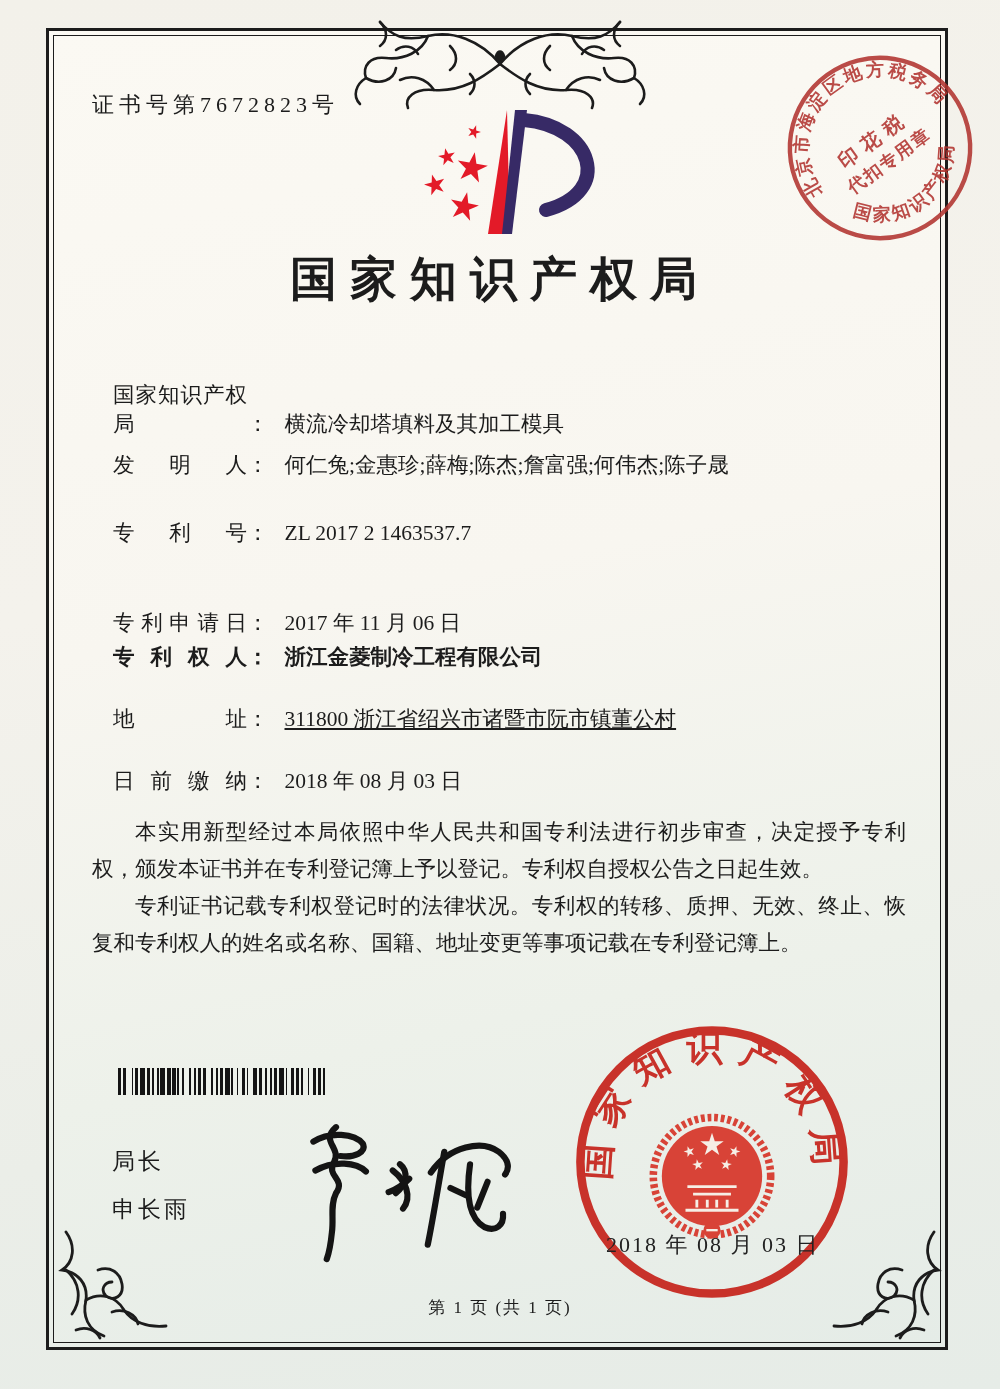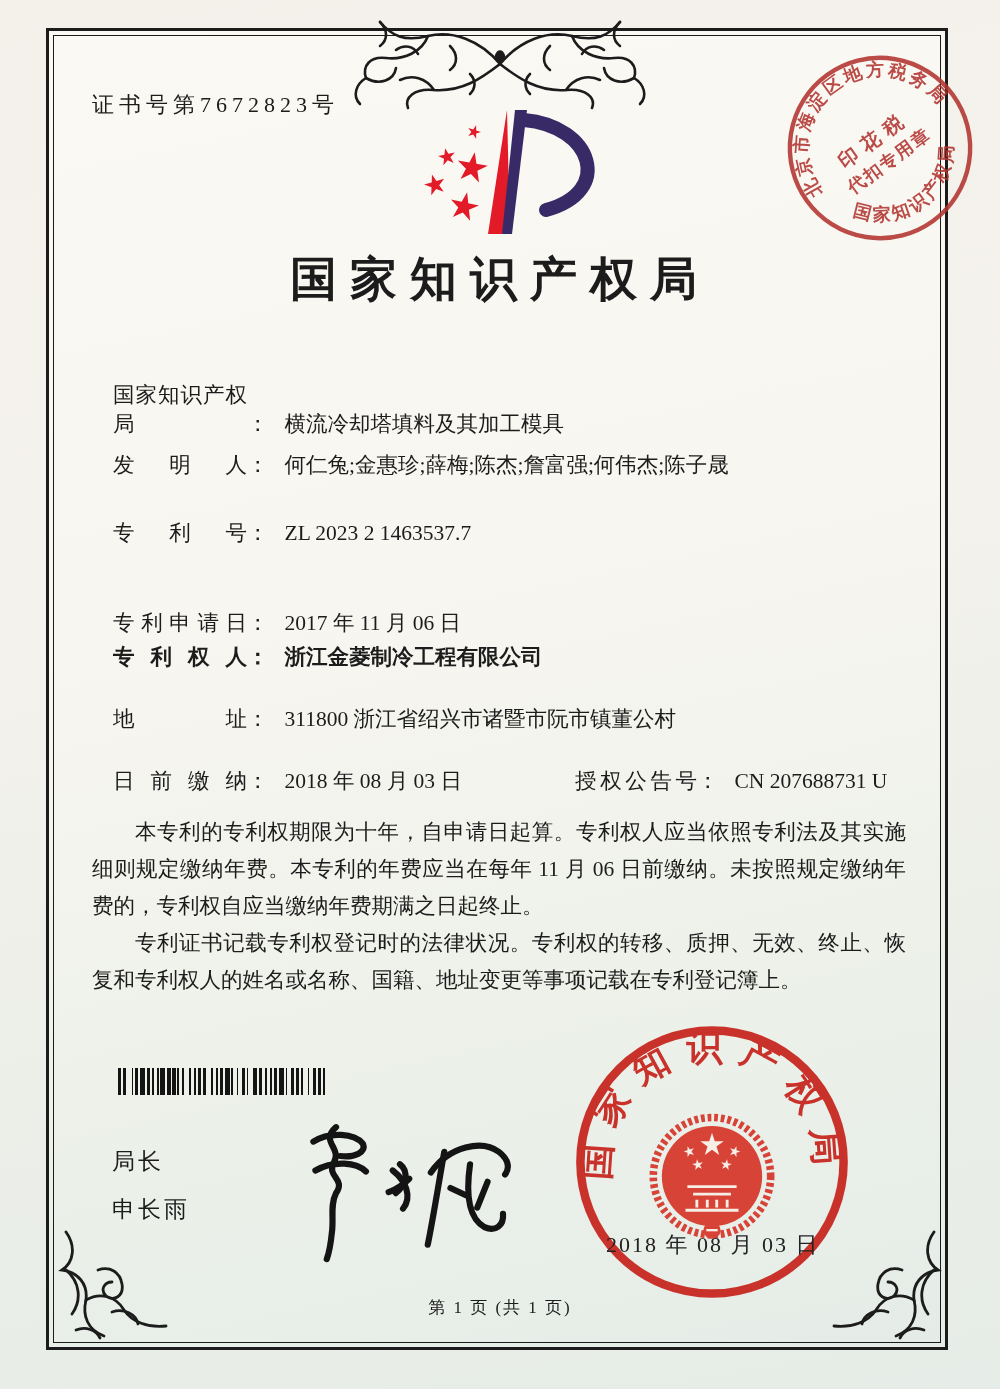--- a/index.html
+++ b/index.html
@@ -25,21 +25,21 @@
     left:0;top:248px;width:1000px;text-align:center;
     font-size:47px;font-weight:700;letter-spacing:13px;
   }
   .logo{left:388px;top:106px;width:224px;height:132px;}
   .tax-stamp{left:782px;top:50px;width:196px;height:196px;transform:rotate(-36deg);opacity:.88;}
   .row{left:113px;width:800px;font-size:21.5px;}
   .f-label{display:inline-block;width:134px;text-align:justify;text-align-last:justify;vertical-align:bottom;}
   .f-colon{display:inline-block;}
   .f-value{margin-left:16px;}
   .row-name{top:380px;}  .row-inv{top:450px;}  .row-no{top:518px;}
-  .row-filed{top:608px;} .row-owner{top:642px;font-weight:bold;} .row-addr{top:704px;}
+  .row-filed{top:608px;} .row-owner{top:642px;font-weight:bold;} .row-addr{top:704px;text-decoration:underline;}
   .row-grant{top:766px;}
   .grant-right{position:absolute;left:462px;top:0;}
   .g-label{display:inline-block;width:122px;text-align:justify;text-align-last:justify;}
   .paras{left:92px;top:814px;width:814px;font-size:21.5px;line-height:37px;text-align:justify;}
   .paras p{margin:0;text-indent:2em;}
   .barcode{left:118px;top:1068px;width:268px;height:27px;overflow:hidden;white-space:nowrap;font-size:0;}
   .barcode i{display:inline-block;height:100%;background:#141414;}
   .barcode s{display:inline-block;height:100%;}
   .main-seal{left:570px;top:1020px;width:284px;height:284px;opacity:.93;}
   .seal-date{left:606px;top:1230px;font-size:22px;letter-spacing:2px;color:#222;}
@@ -143,40 +143,37 @@
 
 <div class="abs title">国家知识产权局</div>
 
 <div class="abs row row-name">
   <span class="f-label">国家知识产权局</span><span class="f-colon">：</span><span class="f-value">横流冷却塔填料及其加工模具</span>
 </div>
 <div class="abs row row-inv">
   <span class="f-label">发明人</span><span class="f-colon">：</span><span class="f-value">何仁兔;金惠珍;薛梅;陈杰;詹富强;何伟杰;陈子晟</span>
 </div>
 <div class="abs row row-no">
-  <span class="f-label">专利号</span><span class="f-colon">：</span><span class="f-value">ZL 2023 2 1463537.7</span>
+  <span class="f-label">专利号</span><span class="f-colon">：</span><span class="f-value">ZL 2017 2 1463537.7</span>
 </div>
 <div class="abs row row-filed">
   <span class="f-label">专利申请日</span><span class="f-colon">：</span><span class="f-value">2017 年 11 月 06 日</span>
 </div>
 <div class="abs row row-owner">
   <span class="f-label">专利权人</span><span class="f-colon">：</span><span class="f-value">浙江金菱制冷工程有限公司</span>
 </div>
 <div class="abs row row-addr">
   <span class="f-label">地址</span><span class="f-colon">：</span><span class="f-value">311800 浙江省绍兴市诸暨市阮市镇董公村</span>
 </div>
 <div class="abs row row-grant">
   <span class="f-label">日前缴纳</span><span class="f-colon">：</span><span class="f-value">2018 年 08 月 03 日</span>
-  <span class="grant-right">
-    <span class="g-label">授权公告号</span><span class="f-colon">：</span><span class="f-value">CN 207688731 U</span>
-  </span>
 </div>
 
 <div class="abs paras">
-  <p>本专利的专利权期限为十年，自申请日起算。专利权人应当依照专利法及其实施细则规定缴纳年费。本专利的年费应当在每年 11 月 06 日前缴纳。未按照规定缴纳年费的，专利权自应当缴纳年费期满之日起终止。</p>
+  <p>本实用新型经过本局依照中华人民共和国专利法进行初步审查，决定授予专利权，颁发本证书并在专利登记簿上予以登记。专利权自授权公告之日起生效。</p>
   <p>专利证书记载专利权登记时的法律状况。专利权的转移、质押、无效、终止、恢复和专利权人的姓名或名称、国籍、地址变更等事项记载在专利登记簿上。</p>
 </div>
 
 <div class="abs barcode" id="barcode"><i style="width:3.4px"></i><s style="width:1.7px"></s><i style="width:3.4px"></i><s style="width:5.1px"></s><i style="width:1.7px"></i><s style="width:1.7px"></s><i style="width:3.4px"></i><s style="width:1.7px"></s><i style="width:5.1px"></i><s style="width:1.7px"></s><i style="width:3.4px"></i><s style="width:1.7px"></s><i style="width:1.7px"></i><s style="width:3.4px"></s><i style="width:1.7px"></i><s style="width:1.7px"></s><i style="width:5.1px"></i><s style="width:1.7px"></s><i style="width:3.4px"></i><s style="width:1.7px"></s><i style="width:3.4px"></i><s style="width:1.7px"></s><i style="width:1.7px"></i><s style="width:3.4px"></s><i style="width:1.7px"></i><s style="width:5.1px"></s><i style="width:1.7px"></i><s style="width:3.4px"></s><i style="width:1.7px"></i><s style="width:1.7px"></s><i style="width:3.4px"></i><s style="width:1.7px"></s><i style="width:3.4px"></i><s style="width:5.1px"></s><i style="width:1.7px"></i><s style="width:3.4px"></s><i style="width:1.7px"></i><s style="width:1.7px"></s><i style="width:3.4px"></i><s style="width:1.7px"></s><i style="width:5.1px"></i><s style="width:1.7px"></s><i style="width:1.7px"></i><s style="width:3.4px"></s><i style="width:1.7px"></i><s style="width:3.4px"></s><i style="width:3.4px"></i><s style="width:1.7px"></s><i style="width:1.7px"></i><s style="width:5.1px"></s><i style="width:3.4px"></i><s style="width:1.7px"></s><i style="width:3.4px"></i><s style="width:3.4px"></s><i style="width:1.7px"></i><s style="width:3.4px"></s><i style="width:1.7px"></i><s style="width:1.7px"></s><i style="width:3.4px"></i><s style="width:1.7px"></s><i style="width:5.1px"></i><s style="width:1.7px"></s><i style="width:1.7px"></i><s style="width:3.4px"></s><i style="width:3.4px"></i><s style="width:1.7px"></s><i style="width:3.4px"></i><s style="width:1.7px"></s><i style="width:1.7px"></i><s style="width:5.1px"></s><i style="width:1.7px"></i><s style="width:3.4px"></s><i style="width:3.4px"></i><s style="width:1.7px"></s><i style="width:3.4px"></i><s style="width:1.7px"></s><i style="width:1.7px"></i><s style="width:5.1px"></s></div>
 
 <svg class="abs main-seal" viewBox="0 0 300 300">
   <defs>
     <path id="seal-arc" d="M48.5 186.9 A108 108 0 1 1 251.5 186.9"></path>
     <path id="star-b" d="M0,-1 L0.225,-0.309 L0.951,-0.309 L0.363,0.118 L0.588,0.809 L0,0.382 L-0.588,0.809 L-0.363,0.118 L-0.951,-0.309 L-0.225,-0.309 Z"></path>
   </defs>

